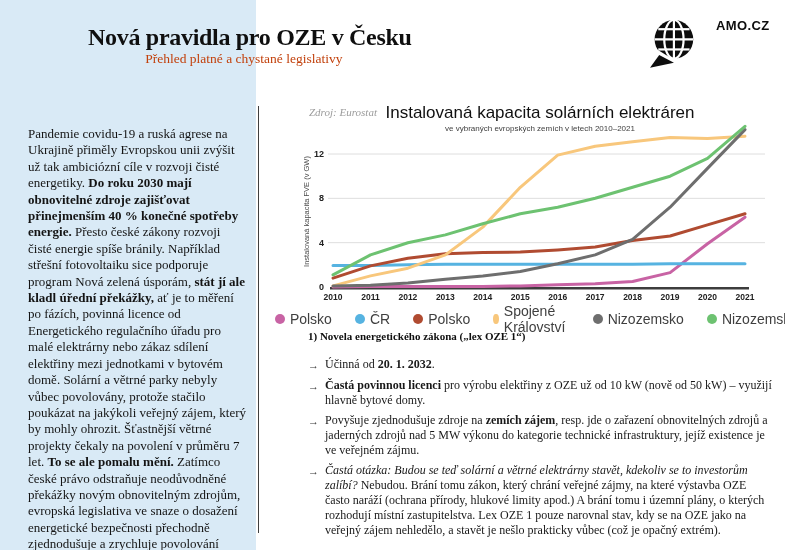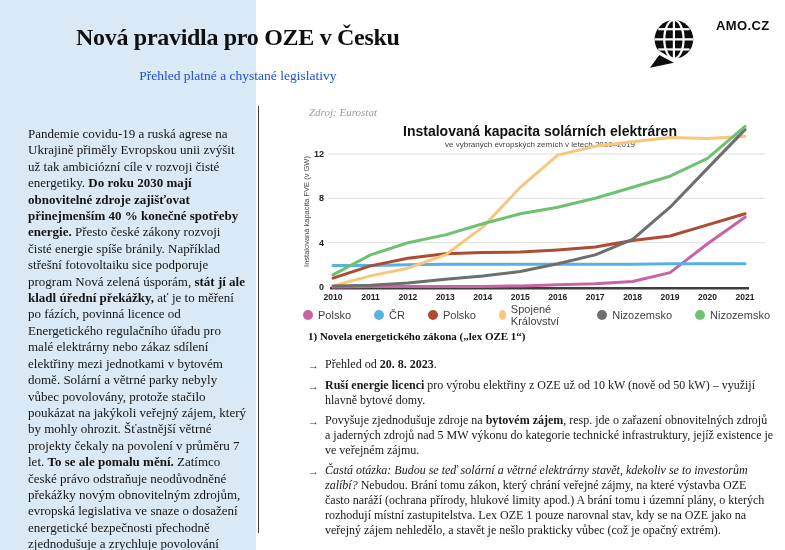--- a/index.html
+++ b/index.html
@@ -2,40 +2,40 @@
 <html><head>
 <meta charset="utf-8">
 <style>
   html,body{margin:0;padding:0;background:#fff;}
   #page{position:relative;width:785px;height:550px;background:#ffffff;overflow:hidden;
         font-family:"Liberation Serif",serif;color:#151515;}
   .sidebar-bg{position:absolute;left:0;top:0;width:256px;height:550px;background:#d9eaf6;}
   .divider{position:absolute;left:258px;top:106px;width:1px;height:427px;background:#3f3f3f;}
 
   .header-block{position:absolute;left:76px;top:24px;text-align:center;}
-  .page-title{font-size:24px;font-weight:bold;color:#0f0f0f;letter-spacing:-0.3px;line-height:1.1;}
-  .page-subtitle{font-size:13.5px;color:#1d4ed8;margin-top:18px;}
+  .page-title{font-size:24px;font-weight:bold;color:#0f0f0f;letter-spacing:-0.3px;line-height:1.1;margin-left:12px;}
+  .page-subtitle{font-size:13.5px;color:#c2410c;margin-top:1px;}
 
   .logo{position:absolute;left:650px;top:18px;display:flex;align-items:flex-start;gap:20px;}
   .logo-text{font-family:"Liberation Sans",sans-serif;font-weight:bold;font-size:13px;letter-spacing:0.4px;color:#0d0d0d;}
 
   .sidebar-text{position:absolute;left:28px;top:126px;width:219px;font-size:13px;line-height:16.4px;color:#141414;}
   .b{font-weight:bold;}
   .i{font-style:italic;}
 
   .chart-source{position:absolute;left:309px;top:106px;font-style:italic;font-size:11px;color:#9b9b9b;text-align:right;}
   .chart-title-block{position:absolute;left:380px;top:103px;width:320px;text-align:center;
                      font-family:"Liberation Sans",sans-serif;}
-  .chart-title{font-size:14px;font-weight:bold;color:#101010;margin-top:20px;}
+  .chart-title{font-size:17px;font-weight:normal;color:#101010;}
   .chart-subtitle{font-size:8px;color:#3d3d3d;margin-top:1px;}
   .ylabel{position:absolute;left:227px;top:206px;width:160px;height:11px;text-align:center;
           transform:rotate(-90deg);font-family:"Liberation Sans",sans-serif;font-size:7.5px;color:#4a4a4a;}
   #chart-svg{position:absolute;left:300px;top:122px;}
   .legend{position:absolute;left:303px;top:303px;width:467px;display:flex;justify-content:center;
-          gap:23px;align-items:center;font-family:"Liberation Sans",sans-serif;font-size:11px;color:#3f3f3f;}
+          gap:23px;align-items:center;font-family:"Liberation Sans",sans-serif;font-size:14px;color:#3f3f3f;}
   .legend-item{display:inline-flex;align-items:center;}
   .legend-dot{width:10px;height:10px;border-radius:50%;display:inline-block;margin-right:5px;}
 
   .main-heading{position:absolute;left:308px;top:330px;font-size:11px;font-weight:bold;color:#0f0f0f;}
   .bullets{position:absolute;left:308px;top:357px;width:466px;font-size:12px;line-height:15px;color:#181818;}
   .bullet{display:flex;margin-bottom:5px;}
   .bullet-marker{width:17px;flex:none;font-size:11px;color:#333;padding-top:1px;}
   .bullet-content{flex:1;}
 </style>
 </head>
@@ -66,21 +66,21 @@
       </svg>
     </span>
     <span class="logo-text">AMO.CZ</span>
   </div>
 
   <div class="sidebar-text"><span>Pandemie covidu-19 a ruská agrese na Ukrajině přiměly Evropskou unii zvýšit už tak ambiciózní cíle v rozvoji čisté energetiky. </span><span class="b">Do roku 2030 mají obnovitelné zdroje zajišťovat přinejmenším 40 % konečné spotřeby energie.</span><span> Přesto české zákony rozvoji čisté energie spíše bránily. Například střešní fotovoltaiku sice podporuje program Nová zelená úsporám, </span><span class="b">stát jí ale kladl úřední překážky,</span><span> ať je to měření po fázích, povinná licence od Energetického regulačního úřadu pro malé elektrárny nebo zákaz sdílení elektřiny mezi jednotkami v bytovém domě. Solární a větrné parky nebyly vůbec povolovány, protože stačilo poukázat na jakýkoli veřejný zájem, který by mohly ohrozit. Šťastnější větrné projekty čekaly na povolení v průměru 7 let. </span><span class="b">To se ale pomalu mění.</span><span> Zatímco české právo odstraňuje neodůvodněné překážky novým obnovitelným zdrojům, evropská legislativa ve snaze o dosažení energetické bezpečnosti přechodně zjednodušuje a zrychluje povolování obnovitelných zdrojů.</span></div>
 
   <div class="chart-source">Zdroj: Eurostat</div>
   <div class="chart-title-block">
     <div class="chart-title">Instalovaná kapacita solárních elektráren</div>
-    <div class="chart-subtitle">ve vybraných evropských zemích v letech 2010–2019</div>
+    <div class="chart-subtitle">ve vybraných evropských zemích v letech 2010–2021</div>
   </div>
   <div class="ylabel">Instalovaná kapacita FVE (v GW)</div>
   <svg id="chart-svg" width="470" height="182" viewBox="0 0 470 182">
       <text x="24" y="168" text-anchor="end" font-size="9" fill="#222" font-family="Liberation Sans, sans-serif" font-weight="bold">0</text>
       <line x1="28" y1="120.66666666666666" x2="465" y2="120.66666666666666" stroke="#dedede" stroke-width="1"></line>
       <text x="24" y="123.66666666666666" text-anchor="end" font-size="9" fill="#222" font-family="Liberation Sans, sans-serif" font-weight="bold">4</text>
       <line x1="28" y1="76.33333333333333" x2="465" y2="76.33333333333333" stroke="#dedede" stroke-width="1"></line>
       <text x="24" y="79.33333333333333" text-anchor="end" font-size="9" fill="#222" font-family="Liberation Sans, sans-serif" font-weight="bold">8</text>
       <line x1="28" y1="32" x2="465" y2="32" stroke="#dedede" stroke-width="1"></line>
       <text x="24" y="35" text-anchor="end" font-size="9" fill="#222" font-family="Liberation Sans, sans-serif" font-weight="bold">12</text>
@@ -128,28 +128,28 @@
       <span class="legend-item">
         <span class="legend-dot" style="background: rgb(109, 194, 113);"></span>
         <span>Nizozemsko</span>
       </span>
     </div>
 
   <div class="main-heading">1) Novela energetického zákona („lex OZE 1“)</div>
   <div class="bullets">
       <div class="bullet">
         <span class="bullet-marker">→</span>
-        <span class="bullet-content"><span>Přehled od </span><span class="b">20. 8. 2023</span><span>.</span></span>
+        <span class="bullet-content"><span>Účinná od </span><span class="b">20. 1. 2032</span><span>.</span></span>
       </div>
       <div class="bullet">
         <span class="bullet-marker">→</span>
-        <span class="bullet-content"><span class="b">Ruší energie licenci</span><span> pro výrobu elektřiny z OZE už od 10 kW (nově od 50 kW) – využijí hlavně bytové domy.</span></span>
+        <span class="bullet-content"><span class="b">Častá povinnou licenci</span><span> pro výrobu elektřiny z OZE už od 10 kW (nově od 50 kW) – využijí hlavně bytové domy.</span></span>
       </div>
       <div class="bullet">
         <span class="bullet-marker">→</span>
-        <span class="bullet-content"><span>Povyšuje zjednodušuje zdroje na </span><span class="b">bytovém zájem</span><span>, resp. jde o zařazení obnovitelných zdrojů a jaderných zdrojů nad 5 MW výkonu do kategorie technické infrastruktury, jejíž existence je ve veřejném zájmu.</span></span>
+        <span class="bullet-content"><span>Povyšuje zjednodušuje zdroje na </span><span class="b">zemích zájem</span><span>, resp. jde o zařazení obnovitelných zdrojů a jaderných zdrojů nad 5 MW výkonu do kategorie technické infrastruktury, jejíž existence je ve veřejném zájmu.</span></span>
       </div>
       <div class="bullet">
         <span class="bullet-marker">→</span>
         <span class="bullet-content"><span class="i">Častá otázka: Budou se teď solární a větrné elektrárny stavět, kdekoliv se to investorům zalíbí?</span><span> Nebudou. Brání tomu zákon, který chrání veřejné zájmy, na které výstavba OZE často naráží (ochrana přírody, hlukové limity apod.) A brání tomu i územní plány, o kterých rozhodují místní zastupitelstva. Lex OZE 1 pouze narovnal stav, kdy se na OZE jako na veřejný zájem nehledělo, a stavět je nešlo prakticky vůbec (což je opačný extrém).</span></span>
       </div>
     </div>
 </div>
 
 </body></html>

